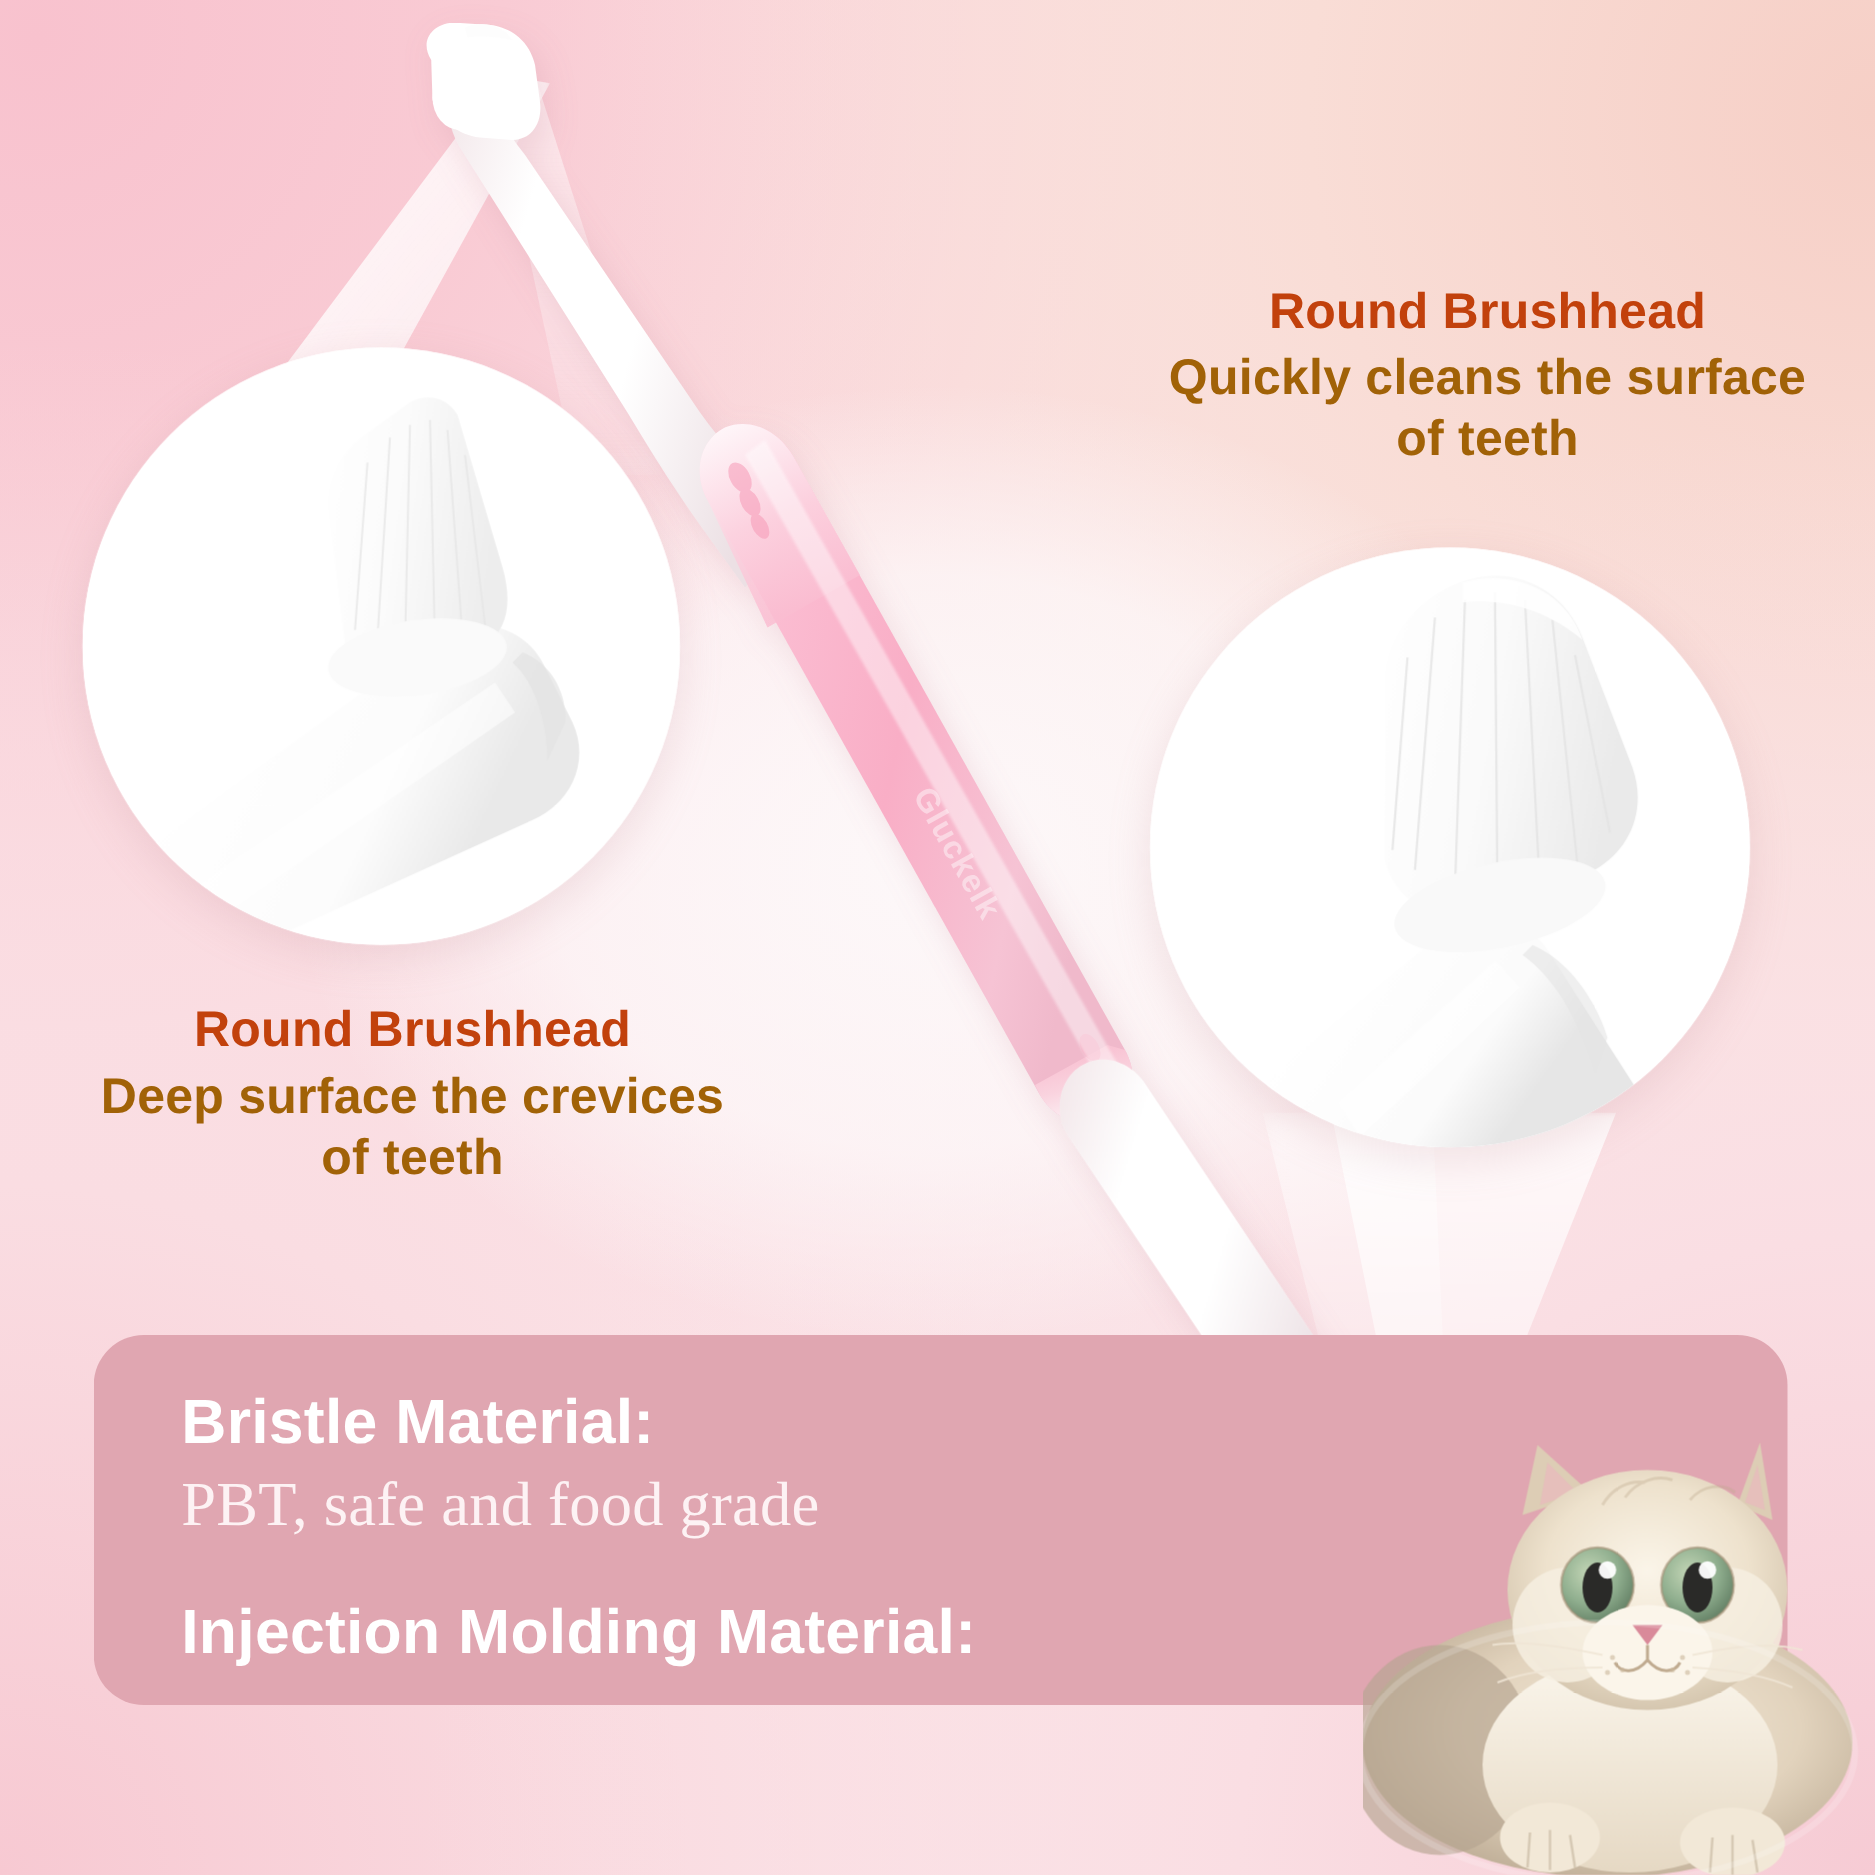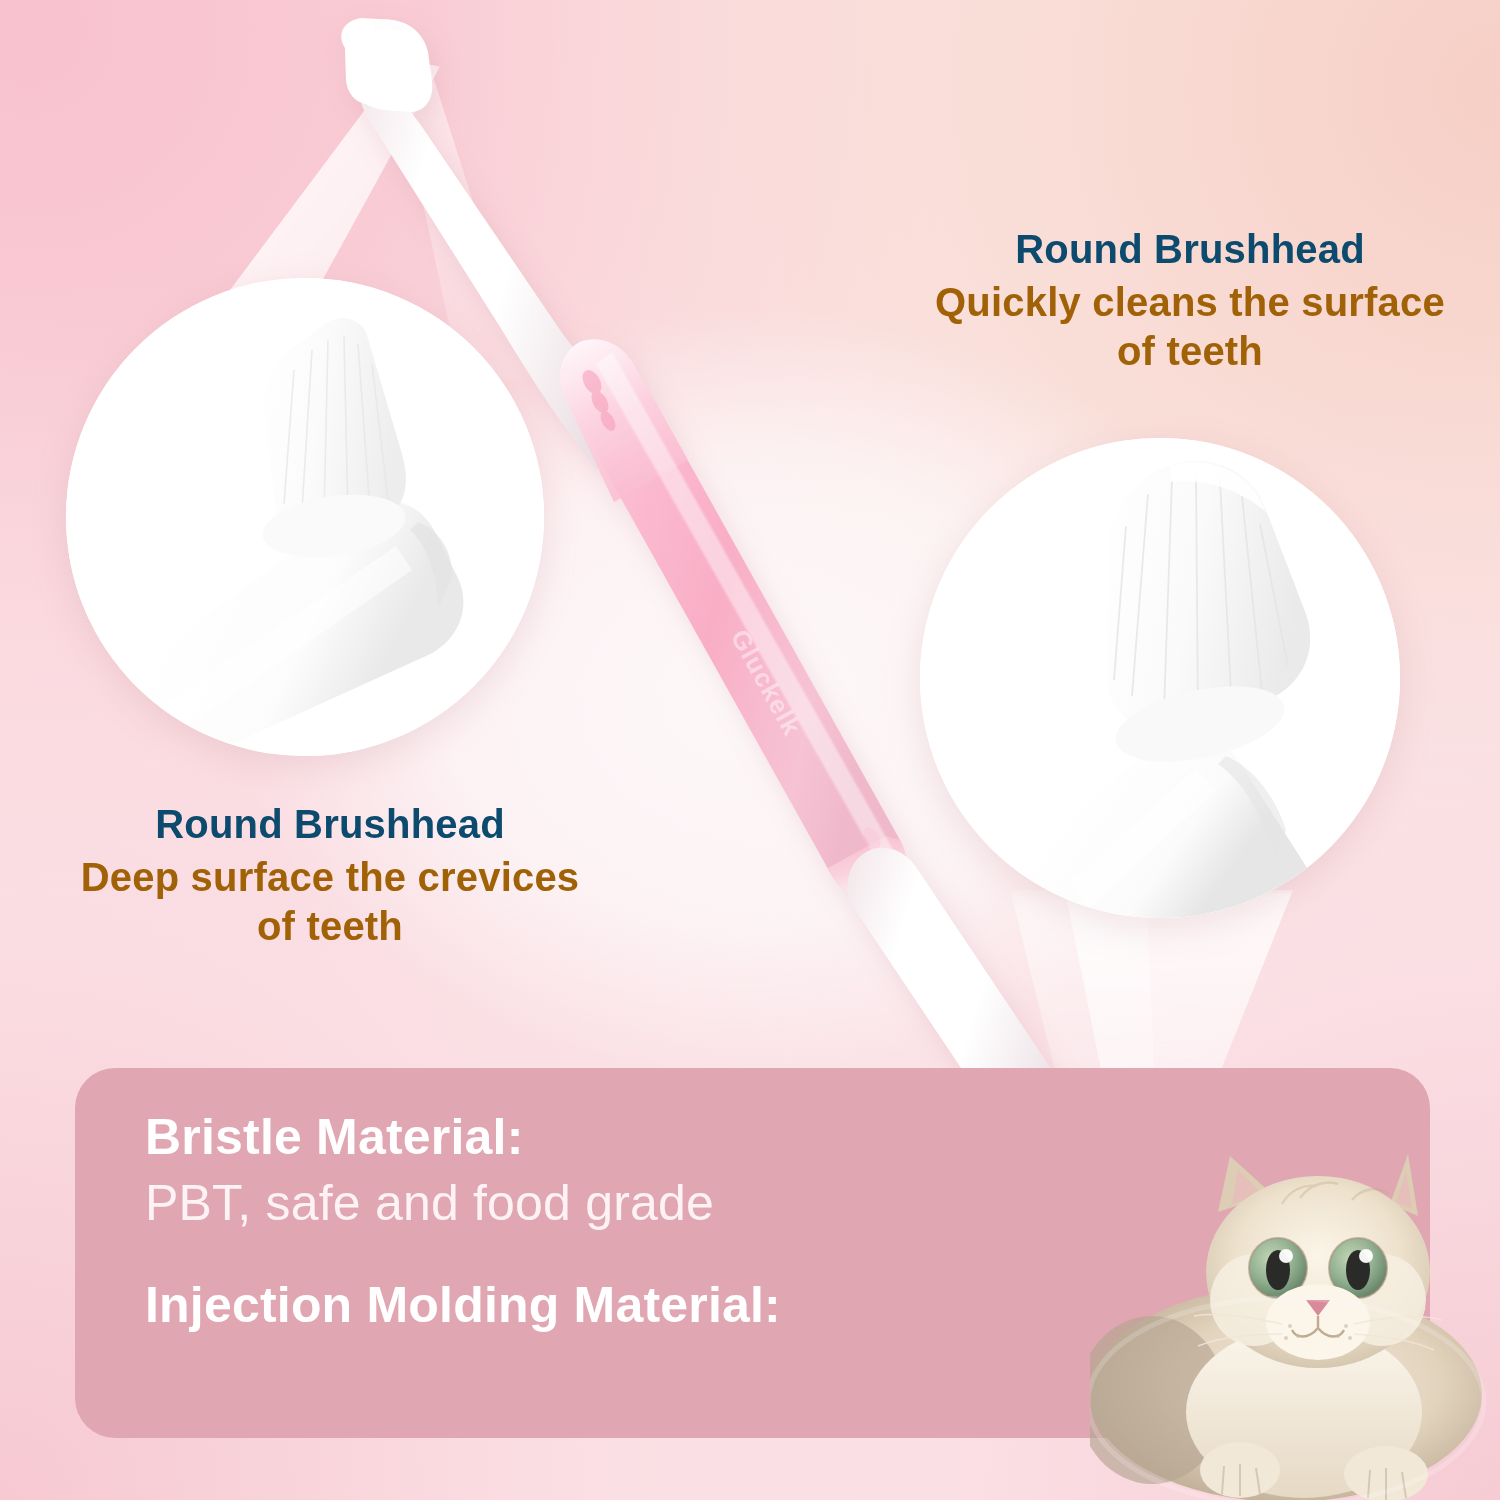--- a/index.html
+++ b/index.html
@@ -62,41 +62,41 @@
   .circle{
     position:absolute;border-radius:50%;overflow:hidden;background:#ffffff;
     box-shadow:0 10px 34px rgba(196,140,152,.22);
   }
   .circle-left{left:66px;top:278px;width:478px;height:478px;}
   .circle-right{left:920px;top:438px;width:480px;height:480px;}
 
   
   .label{position:absolute;text-align:center;line-height:1.22;}
   .label .head{
-    font-weight:bold;font-size:40px;color:#0c4a6e;letter-spacing:.2px;margin-bottom:4px;
+    font-weight:bold;font-size:40px;color:#c2410c;letter-spacing:.2px;margin-bottom:4px;
   }
   .label .sub{
     font-size:40px;color:#a16207;font-weight:700;letter-spacing:.2px;
   }
   .label-right{left:880px;top:225px;width:620px;}
   .label-left{left:20px;top:800px;width:620px;}
 
   
   .panel{
-    position:absolute;left:75px;top:1068px;width:1355px;height:370px;
+    position:absolute;left:75px;top:1068px;width:1355px;height:296px;
     background:#e0a6b1;border-radius:40px;
   }
   .panel .row{position:absolute;left:70px;}
   .panel .r1{top:42px;}
   .panel .r2{top:210px;}
   .panel .ptitle{
     font-weight:bold;font-size:50px;color:#ffffff;letter-spacing:.2px;line-height:1.1;
   }
   .panel .pbody{
-    font-size:50px;color:#fdf2f4;font-weight:300;letter-spacing:.2px;line-height:1.2;margin-top:8px;
+    font-size:50px;color:#fdf2f4;font-weight:300;letter-spacing:.2px;line-height:1.2;margin-top:8px;font-family:Liberation Serif, serif;
   }
 
   
   .cat{position:absolute;left:1090px;top:1150px;width:420px;height:350px;}
 </style>
 </head>
 <body>
 
 <div id="stage">
 

